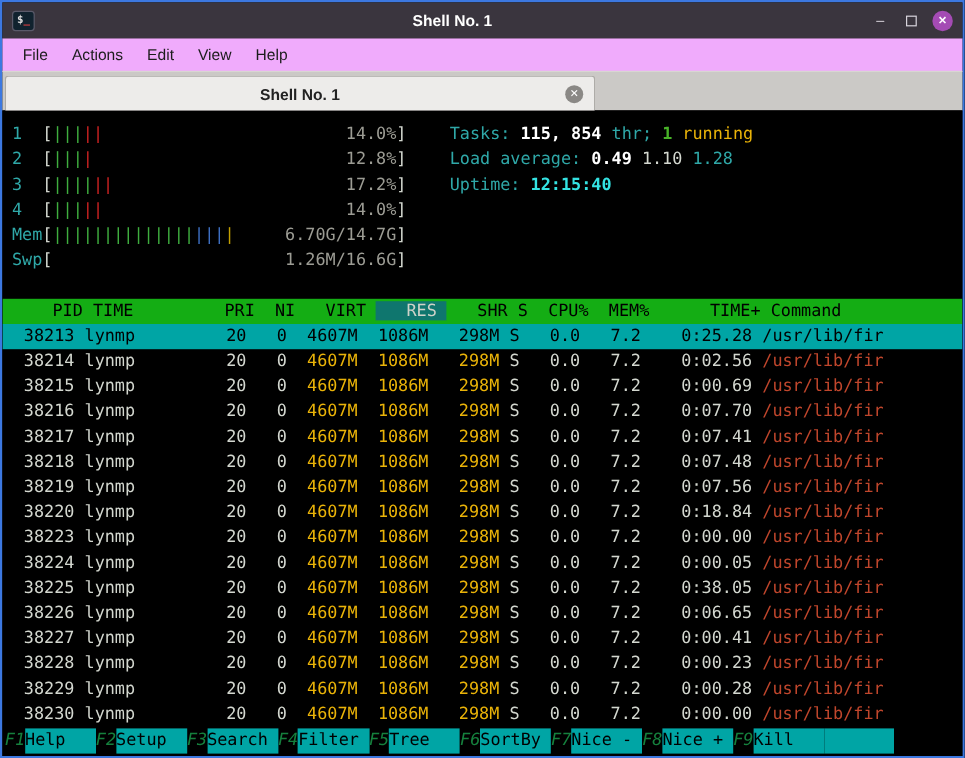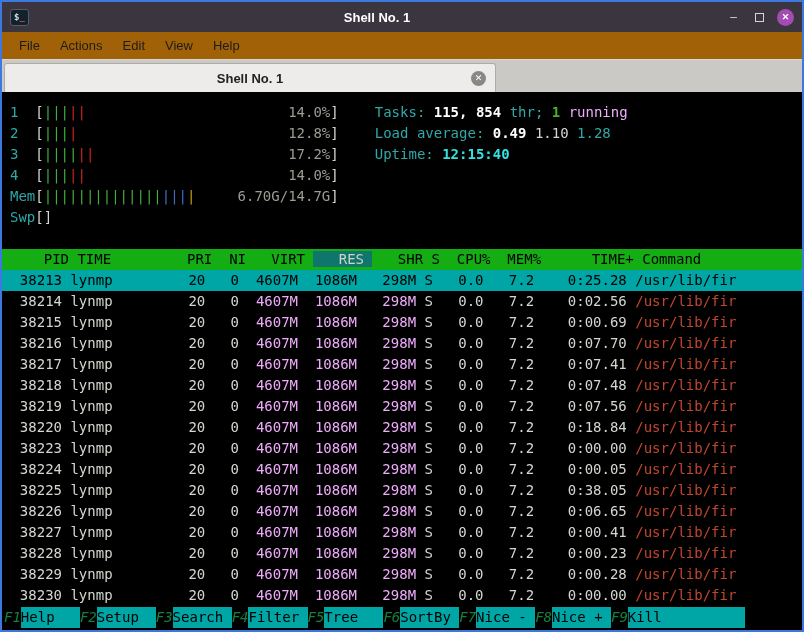--- a/index.html
+++ b/index.html
@@ -11,21 +11,21 @@
   .title-icon { width:19px; height:17px; background:#10222e; border:1px solid #5a5a6a; border-radius:3px; color:#ddd;
                 font:bold 9px "DejaVu Sans Mono", monospace; display:flex; align-items:center; justify-content:center; }
   .title-icon .u { color:#e04040; }
   .title { flex:1; text-align:center; color:#ffffff; font-weight:bold; font-size:13px; }
   .win-controls { display:flex; gap:9px; align-items:center; }
   .wbtn { color:#d8d4dc; width:17px; height:17px; display:flex; align-items:center; justify-content:center; font-size:12px; }
   .wbtn .sq { width:9px; height:9px; border:1px solid #d8d4dc; }
   .wbtn.close { background:#a44bb4; border-radius:50%; color:#fff; font-size:9px; font-weight:bold; }
 
   
-  .menubar { height:28px; background:#a16207; display:flex; align-items:center; padding:0 8px; gap:2px;
+  .menubar { height:28px; background:#f0abfc; display:flex; align-items:center; padding:0 8px; gap:2px;
              border-bottom:1px solid #d8d6d2; flex:0 0 auto; }
   .menu-item { padding:4px 9px; font-size:13px; color:#1c1c1c; }
 
   
   .tabbar { height:32px; background:#cbc9c6; display:flex; align-items:flex-end; padding:3px 2px 0 2px; flex:0 0 auto; }
   .tab { width:492px; height:29px; background:#edecea; border:1px solid #aeaca8; border-bottom:none;
          border-radius:3px 3px 0 0; display:flex; align-items:center; justify-content:center; position:relative; }
   .tab-label { font-size:13px; font-weight:bold; color:#222; }
   .tab-close { position:absolute; right:9px; width:15px; height:15px; border-radius:50%; background:#8a8885;
                color:#fff; font-size:9px; display:flex; align-items:center; justify-content:center; }
@@ -37,21 +37,21 @@
   .meter-line { white-space:pre; line-height:21px; }
   .mlabel { color:#2fa8a8; }
   .meter-inner { display:inline-flex; justify-content:space-between; width:34ch; vertical-align:bottom; }
   .tick-green { color:#3fae3f; } .tick-red { color:#cc2222; } .tick-blue { color:#3d6fc2; } .tick-yellow { color:#c4a000; }
   .meter-val { color:#9c9c94; }
   .info { margin-left:36px; }
   .info-line { white-space:pre; line-height:21px; }
   .cyan   { color:#2fa8a8; }
   .bwhite { color:#ffffff; font-weight:bold; }
   .fg     { color:#d3d7cf; }
-  .green  { color:#f0abfc; }
+  .green  { color:#eab308; }
   .greenb { color:#48b228; font-weight:bold; }
   .bcyan  { color:#34e2e2; font-weight:bold; }
   .red    { color:#c0462c; }
   .blank  { height:21px; }
 
   .thead { background:#14ad14; white-space:pre; line-height:21px; padding-left:8px; }
   .thead span { color:#000; }
   .thead span.sortcol { background:#0f766e; color:#cfd3c9; }
   .trow  { white-space:pre; line-height:21px; padding-left:1px; }
   .trow.selected { background:#00a5a5; }
@@ -96,21 +96,21 @@
   </div>
 
   <div class="terminal">
     <div class="top">
       <div class="meters" id="meters">
           <div class="meter-line"><span class="mlabel">1  </span><span class="fg">[</span><span class="meter-inner"><span><span class="tick-green">|||</span><span class="tick-red">||</span></span><span class="meter-val">14.0%</span></span><span class="fg">]</span></div>
           <div class="meter-line"><span class="mlabel">2  </span><span class="fg">[</span><span class="meter-inner"><span><span class="tick-green">|||</span><span class="tick-red">|</span></span><span class="meter-val">12.8%</span></span><span class="fg">]</span></div>
           <div class="meter-line"><span class="mlabel">3  </span><span class="fg">[</span><span class="meter-inner"><span><span class="tick-green">||||</span><span class="tick-red">||</span></span><span class="meter-val">17.2%</span></span><span class="fg">]</span></div>
           <div class="meter-line"><span class="mlabel">4  </span><span class="fg">[</span><span class="meter-inner"><span><span class="tick-green">|||</span><span class="tick-red">||</span></span><span class="meter-val">14.0%</span></span><span class="fg">]</span></div>
           <div class="meter-line"><span class="mlabel">Mem</span><span class="fg">[</span><span class="meter-inner"><span><span class="tick-green">||||||||||||||</span><span class="tick-blue">|||</span><span class="tick-yellow">|</span></span><span class="meter-val">6.70G/14.7G</span></span><span class="fg">]</span></div>
-          <div class="meter-line"><span class="mlabel">Swp</span><span class="fg">[</span><span class="fg">]</span></div>
+          <div class="meter-line"><span class="mlabel">Swp</span><span class="fg">[</span><span class="meter-inner"><span></span><span class="meter-val">1.26M/16.6G</span></span><span class="fg">]</span></div>
         </div>
       <div class="info">
         <div class="info-line"><span class="cyan">Tasks: </span><span class="bwhite">115, </span><span class="bwhite">854 </span><span class="cyan">thr; </span><span class="greenb">1 </span><span class="green">running</span></div>
         <div class="info-line"><span class="cyan">Load average: </span><span class="bwhite">0.49 </span><span class="fg">1.10 </span><span class="cyan">1.28</span></div>
         <div class="info-line"><span class="cyan">Uptime: </span><span class="bcyan">12:15:40</span></div>
       </div>
     </div>
 
     <div class="blank"></div>
 

